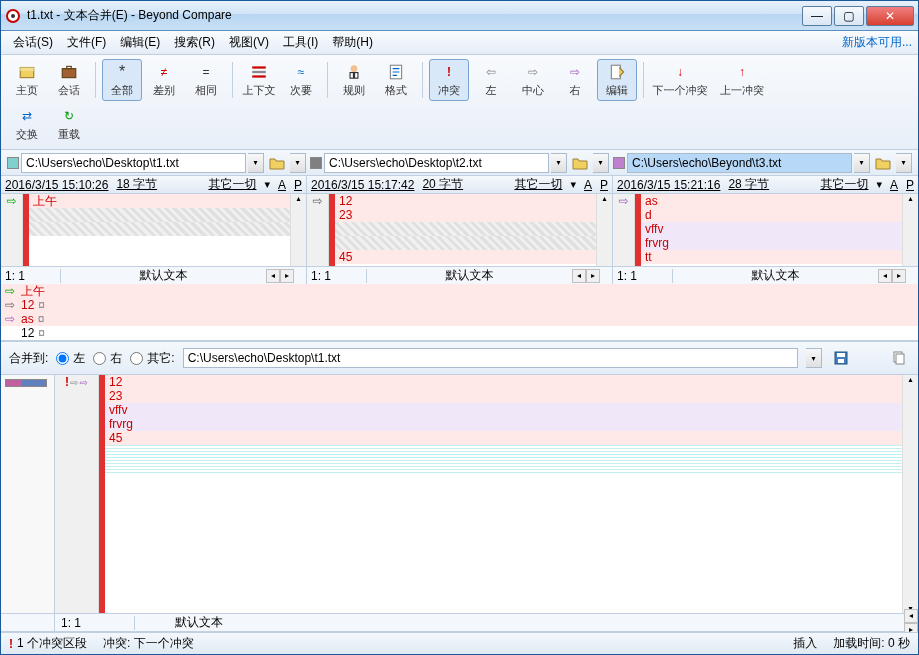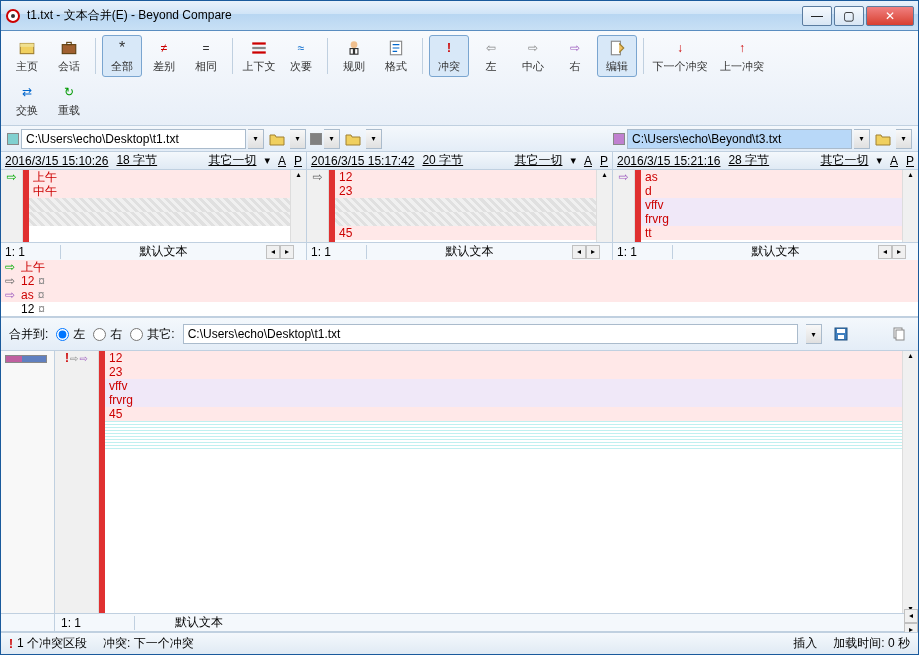--- a/index.html
+++ b/index.html
@@ -86,20 +86,31 @@
         </svg>
     </span>
     <span class="title">t1.txt - 文本合并(E) - Beyond Compare</span>
     <div class="win-btns">
       <div class="win-btn">—</div>
       <div class="win-btn">▢</div>
       <div class="win-btn close">✕</div>
     </div>
   </div>
 
+  <div class="menubar">
+    <span class="menu-item">会话(S)</span>
+    <span class="menu-item">文件(F)</span>
+    <span class="menu-item">编辑(E)</span>
+    <span class="menu-item">搜索(R)</span>
+    <span class="menu-item">视图(V)</span>
+    <span class="menu-item">工具(I)</span>
+    <span class="menu-item">帮助(H)</span>
+    <span class="spacer"></span>
+    <span class="new-version">新版本可用...</span>
+  </div>
 
   <div class="toolbar">
     <div class="toolbar-row">
       <div class="tb-btn">
           <span class="icon">
             <svg viewBox="0 0 16 16">
               <rect x="2" y="4" width="12" height="9" fill="#f0d060" stroke="#a08030"></rect>
               <rect x="2" y="4" width="12" height="3" fill="#f0e090"></rect>
             </svg>
           </span>
@@ -218,20 +229,21 @@
       <span class="dd-arrow">▾</span>
       <span class="folder-btn">
           <svg width="16" height="14" viewBox="0 0 16 14">
             <path d="M1 3h5l1 2h8v8H1z" fill="#f0d060" stroke="#a08030"></path>
           </svg>
         </span>
       <span class="dd-arrow">▾</span>
     </div>
     <div class="path-group">
       <span class="color-sq" style="background:#808080"></span>
+      <span class="path-input">C:\Users\echo\Desktop\t2.txt</span>
       <span class="dd-arrow">▾</span>
       <span class="folder-btn">
           <svg width="16" height="14" viewBox="0 0 16 14">
             <path d="M1 3h5l1 2h8v8H1z" fill="#f0d060" stroke="#a08030"></path>
           </svg>
         </span>
       <span class="dd-arrow">▾</span>
     </div>
     <div class="path-group">
       <span class="color-sq" style="background:#c080d0"></span>
@@ -259,21 +271,20 @@
       </div>
       <div class="pane-body">
         <div class="gutter">
           <div class="g-row">
               <span style="color:#0a0">⇨</span>
             </div>
         </div>
         <div class="marker"></div>
         <div class="text-area">
           <div class="text-line bg-pink">上午</div>
-          <div class="text-line bg-pink">中午</div>
           <div class="text-line bg-hatch"></div>
           <div class="text-line bg-hatch"></div>
         </div>
         <div class="vbar">
             <span style="font-size:8px">▴</span>
           </div>
       </div>
       <div class="pane-status">
         <span class="pos">1: 1</span>
         <span class="enc">默认文本</span>

